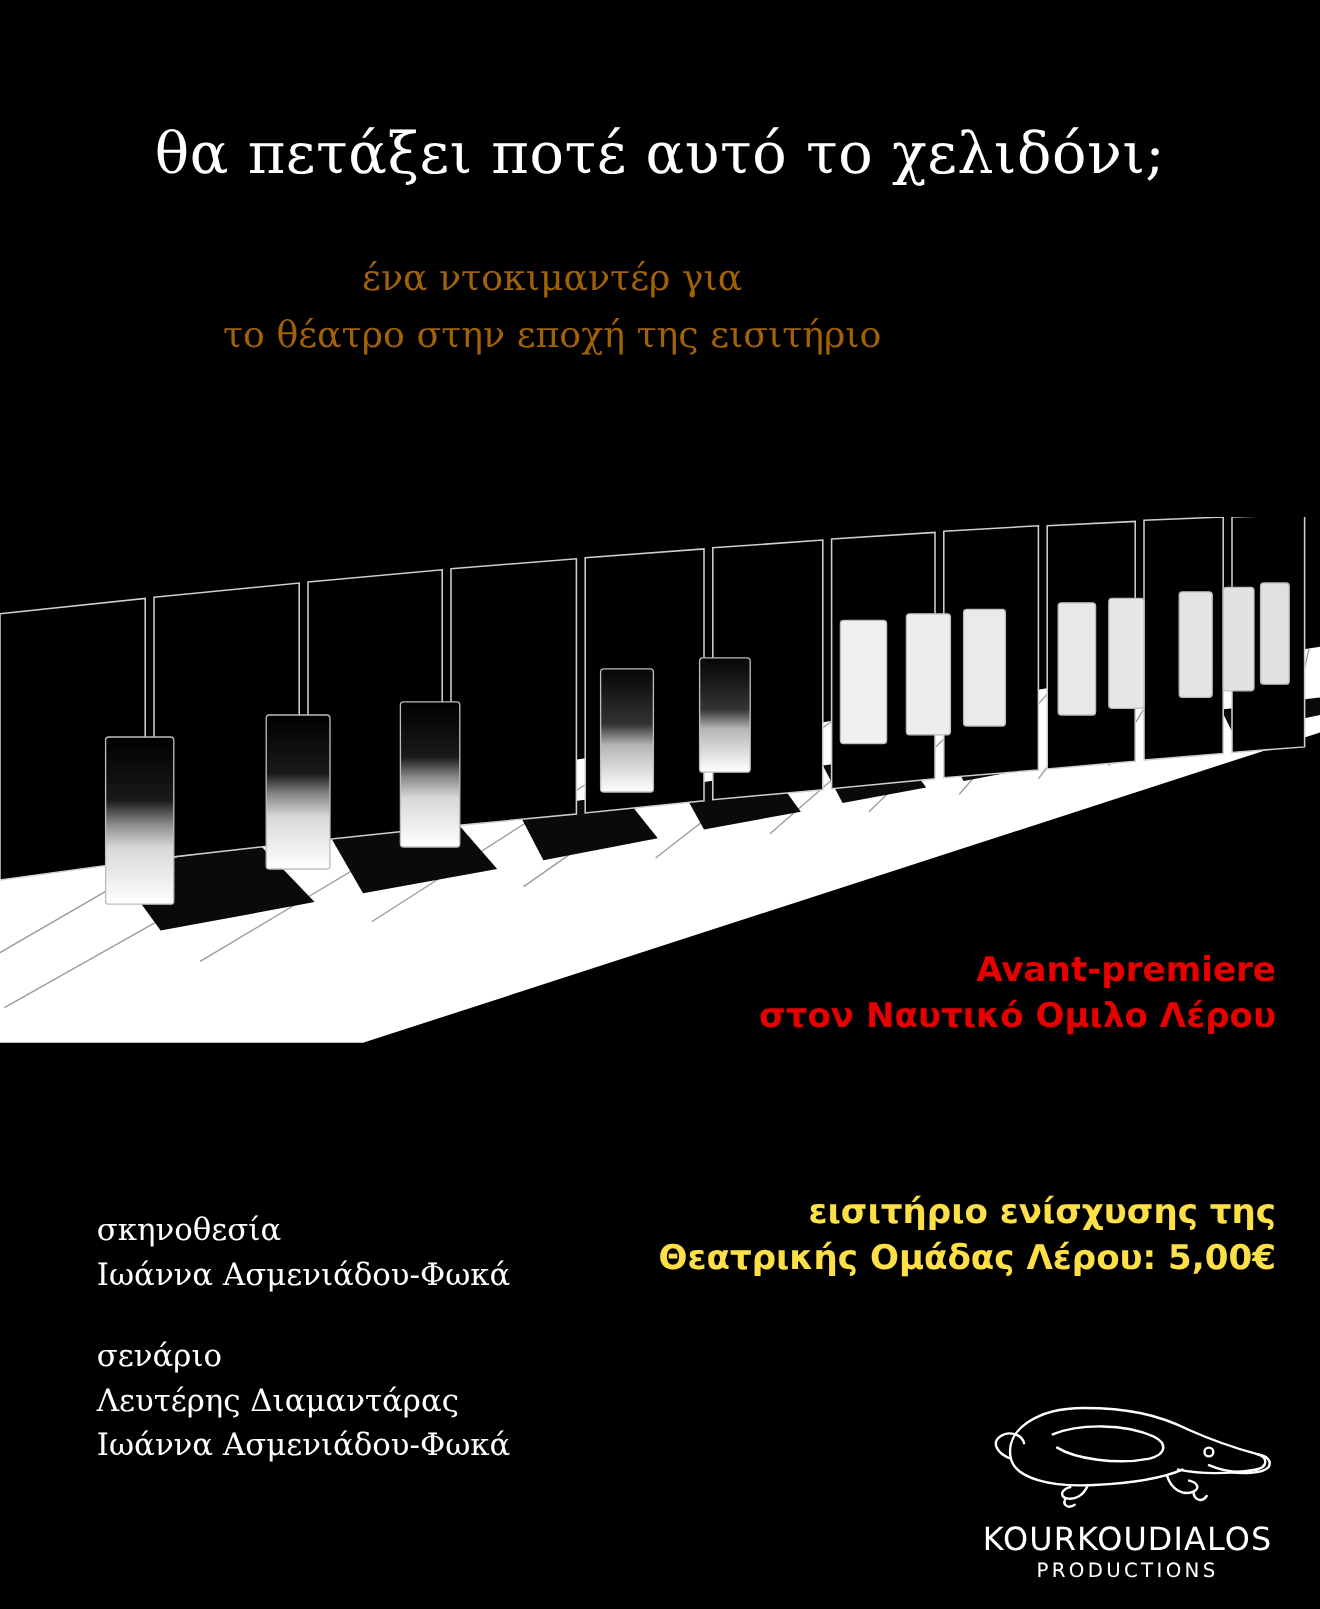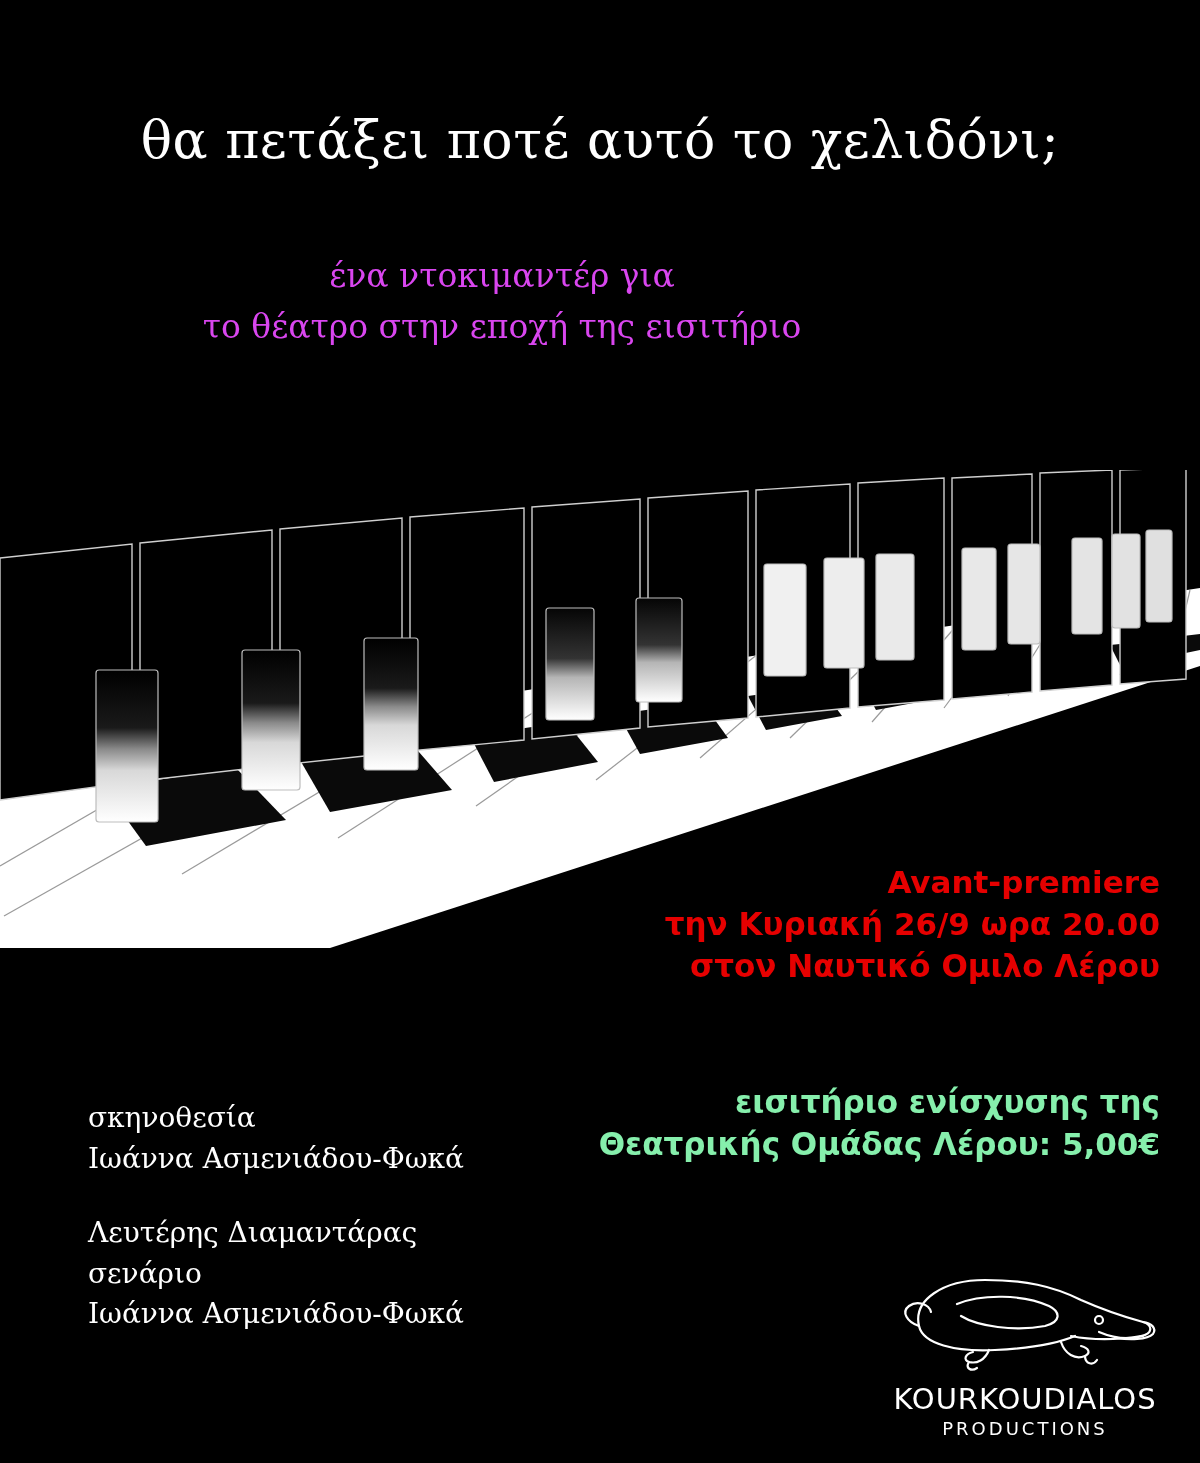--- a/index.html
+++ b/index.html
@@ -34,28 +34,28 @@
     font-family: "DejaVu Serif", serif;
     font-size: 52px;
     line-height: 1.1;
     letter-spacing: 0.5px;
     color: #ffffff;
     white-space: nowrap;
   }
 
   .subtitle {
     position: absolute;
-    top: 250px;
+    top: 227px;
     left: 0;
     width: 1004px;
     text-align: center;
     font-family: "DejaVu Serif", serif;
     font-size: 33px;
     line-height: 1.55;
-    color: #d946ef;
+    color: #a16207;
   }
   .subtitle .line {
     display: block;
   }
 
   
   .artwork {
     position: absolute;
     left: 0;
     top: 470px;
@@ -81,21 +81,21 @@
     line-height: 1.35;
   }
   .info-red .line { display: block; white-space: nowrap; }
 
   .info-price {
     position: absolute;
     right: 40px;
     top: 1082px;
     width: 660px;
     text-align: right;
-    color: #86efac;
+    color: #fde047;
     font-family: "DejaVu Sans", sans-serif;
     font-weight: bold;
     font-size: 31px;
     line-height: 1.35;
   }
   .info-price .line { display: block; white-space: nowrap; }
 
   
   .credits {
     position: absolute;
@@ -235,37 +235,36 @@
           <rect x="1146" y="60" width="26" height="92" fill="#e0e0e0" stroke="#bdbdbd" stroke-width="1.2" rx="3"></rect>
         </g>
       </g>
 
       <rect x="0" y="440" width="1200" height="40" fill="#000000" opacity="0.0"></rect>
     </svg>
   </div>
 
   <div class="info-red">
     <span class="line">Avant-premiere</span>
-    <span class="line">την Κυριακή 26/9 ωρα 20.00</span>
     <span class="line">στον Ναυτικό Ομιλο Λέρου</span>
   </div>
 
   <div class="info-price">
     <span class="line">εισιτήριο ενίσχυσης της</span>
     <span class="line">Θεατρικής Ομάδας Λέρου: 5,00€</span>
   </div>
 
   <div class="credits">
     <div class="group">
       <span class="line">σκηνοθεσία</span>
       <span class="line">Ιωάννα Ασμενιάδου-Φωκά</span>
     </div>
     <div class="group">
+      <span class="line">σενάριο</span>
       <span class="line">Λευτέρης Διαμαντάρας</span>
-      <span class="line">σενάριο</span>
       <span class="line">Ιωάννα Ασμενιάδου-Φωκά</span>
     </div>
   </div>
 
   <div class="logo">
     <svg width="280" height="120" viewBox="0 0 280 120" xmlns="http://www.w3.org/2000/svg">
       <g fill="none" stroke="#ffffff" stroke-width="2.2" stroke-linecap="round" stroke-linejoin="round">
 
         <path d="M34 66 C28 40, 58 20, 100 20 C140 20, 168 26, 196 40 C214 48, 236 56, 258 62 C268 65, 268 74, 256 76 C232 80, 206 80, 186 76"></path>
 

